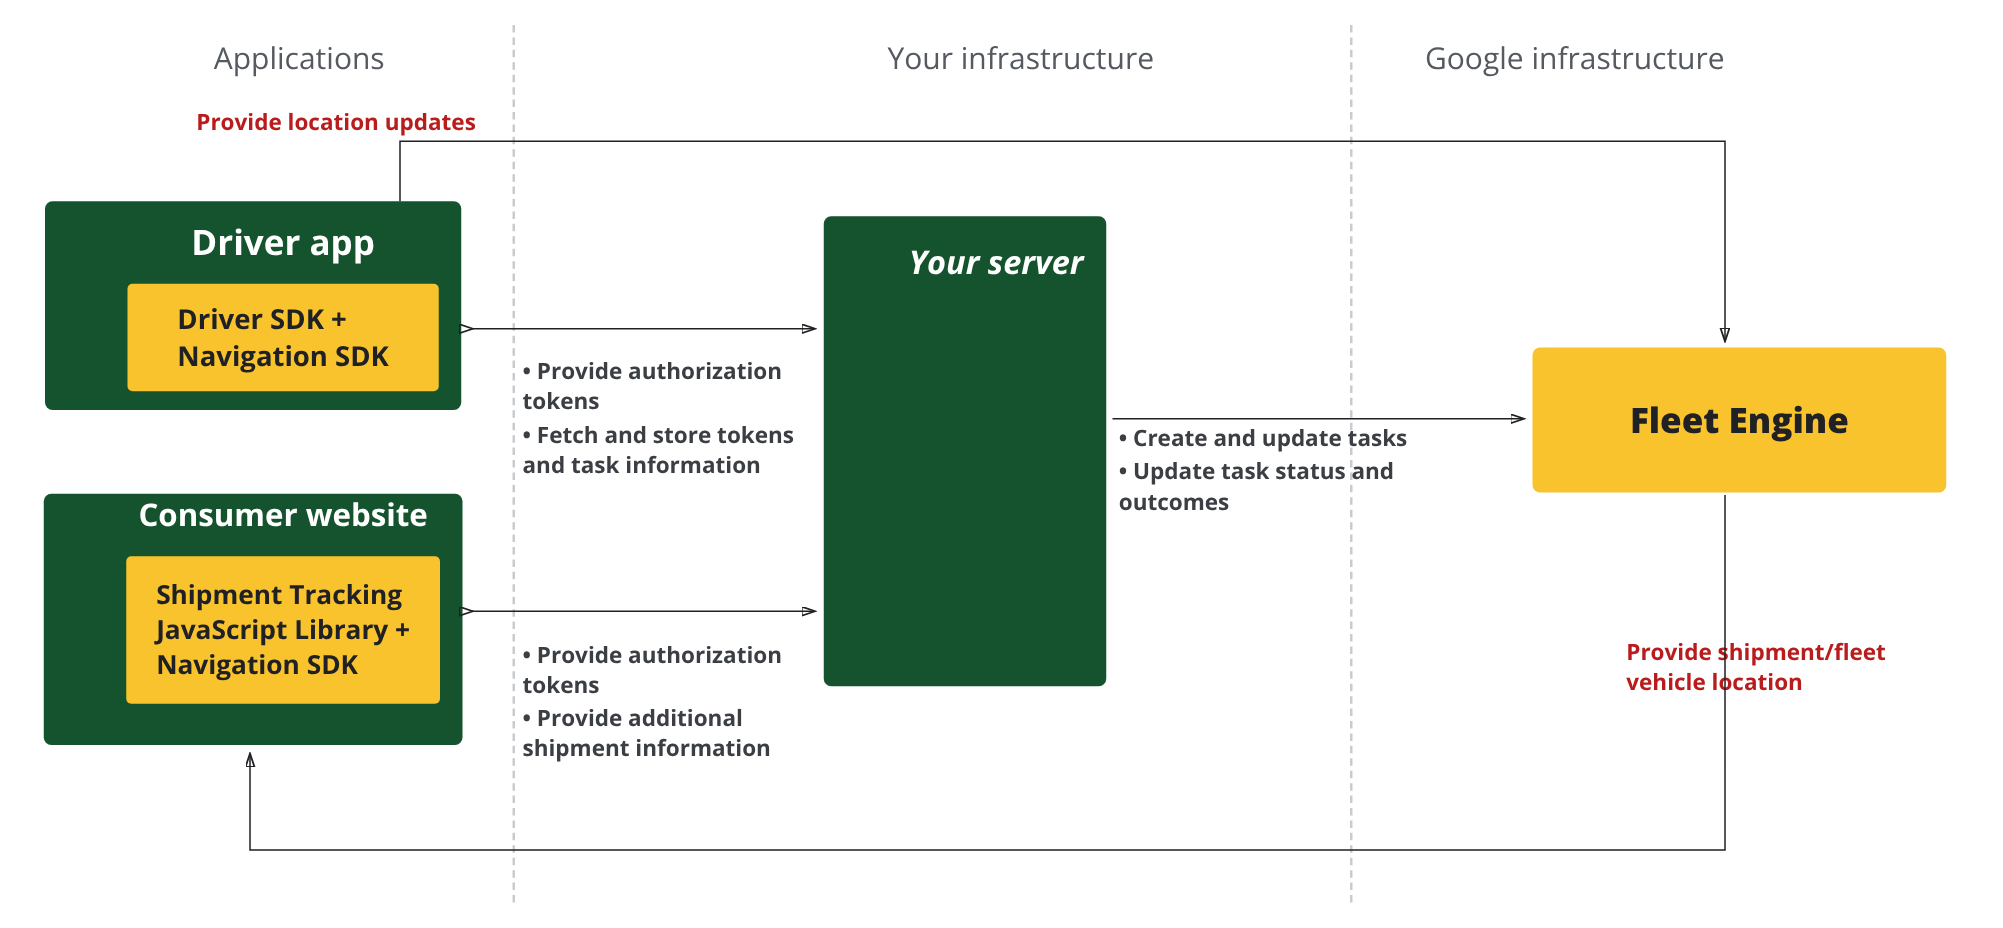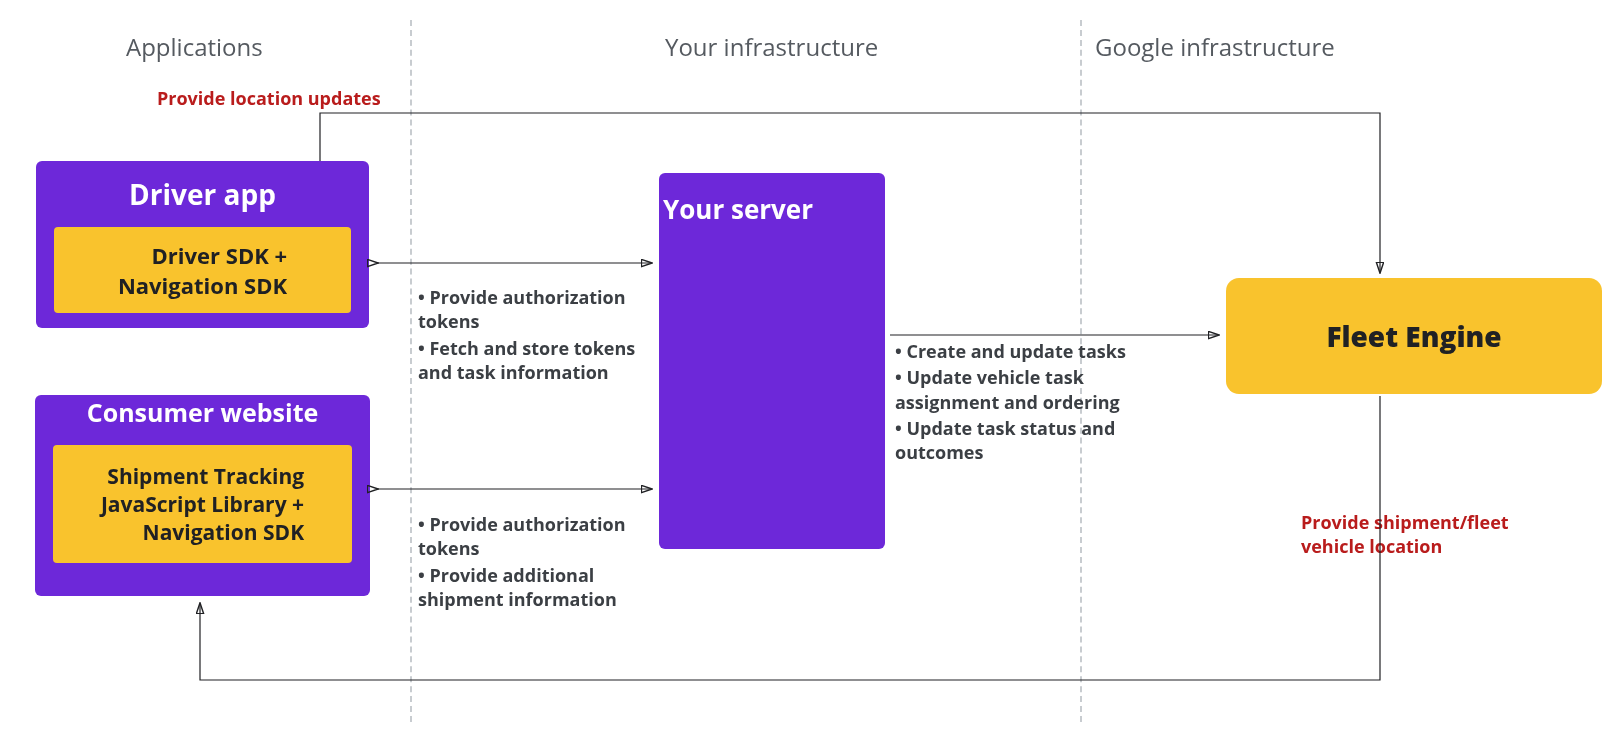--- a/index.html
+++ b/index.html
@@ -1,23 +1,23 @@
 <!DOCTYPE html>
 <html><head>
 <meta charset="utf-8">
 <style>
   html,body{margin:0;padding:0;background:#fff;font-family:"Open Sans","Segoe UI",Arial,sans-serif;color:#3b3f44;}
   .stage{position:relative;width:1602px;height:742px;}
-  .section-label{position:absolute;font-size:24px;color:#555a60;}
+  .section-label{position:absolute;font-size:24px;color:#555a60;margin-left:45px;}
   .divider{position:absolute;top:20px;bottom:20px;border-left:2px dashed #c8ccd0;}
   .node{position:absolute;border-radius:6px;box-sizing:border-box;}
-  .blue{background:#6d28d9;}
+  .blue{background:#14532d;padding-left:48px;}
   .yellow{background:#f9c32d;color:#202124;}
   .node-title-white{color:#fff;font-weight:700;}
-  .inner-yellow{background:#f9c32d;border-radius:4px;color:#202124;font-weight:700;text-align:right;display:flex;align-items:center;justify-content:center;}
+  .inner-yellow{background:#f9c32d;border-radius:4px;color:#202124;font-weight:700;text-align:left;display:flex;align-items:center;justify-content:center;}
   .fleet-engine{display:flex;align-items:center;justify-content:center;font-size:28px;font-weight:800;}
   .anno{position:absolute;font-size:18px;font-weight:700;color:#3b3f44;line-height:1.35;}
   .anno ul{margin:0;padding-left:0;list-style:none;}
   .anno li{margin:2px 0;}
   .edge-label{position:absolute;font-size:18px;font-weight:700;color:#b91c1c;}
   svg.arrows{position:absolute;left:0;top:0;width:1602px;height:742px;pointer-events:none;}
   svg.arrows line, svg.arrows path{stroke:#202124;stroke-width:1.2;fill:none;}
 </style>
 </head>
 <body>
@@ -38,24 +38,24 @@
   </div>
 
   <div class="node blue" style="left:35px;top:395px;width:335px;height:201px;">
     <div class="node-title-white" style="font-size:25px;text-align:center;">Consumer website</div>
     <div class="inner-yellow" style="margin:16px 18px 18px 18px;height:118px;font-size:21px;white-space:pre-line;">Shipment Tracking
 JavaScript Library  +
 Navigation SDK</div>
   </div>
 
   <div class="node blue" style="left:659px;top:173px;width:226px;height:376px;">
-    <div class="node-title-white" style="font-size:26px;margin:18px 0 0 4px;">Your server</div>
+    <div class="node-title-white" style="font-size:26px;margin:18px 0 0 20px;font-style:italic;">Your server</div>
   </div>
 
-  <div class="node yellow fleet-engine" style="left:1226px;top:278px;width:376px;height:116px;border-radius:13px;">
+  <div class="node yellow fleet-engine" style="left:1226px;top:278px;width:331px;height:116px;">
     <span>Fleet Engine</span>
   </div>
 
   <div class="edge-label" style="left:157px;top:86px;">Provide location updates</div>
   <div class="edge-label" style="left:1301px;top:510px;white-space:pre-line;">Provide shipment/fleet
 vehicle location</div>
 
   <div class="anno" style="left:418px;top:283px;width:236px;">
     <ul>
       <li>• Provide authorization tokens</li>
@@ -66,21 +66,20 @@
   <div class="anno" style="left:418px;top:510px;width:236px;">
     <ul>
       <li>• Provide authorization tokens</li>
       <li>• Provide additional shipment information</li>
     </ul>
   </div>
 
   <div class="anno" style="left:895px;top:337px;width:260px;">
     <ul>
       <li>• Create and update tasks</li>
-      <li>• Update vehicle task assignment and ordering</li>
       <li>• Update task status and outcomes</li>
     </ul>
   </div>
 
   <svg class="arrows" viewBox="0 0 1602 742">
     <defs>
       <marker id="ah" markerWidth="10" markerHeight="10" refX="8" refY="3" orient="auto" markerUnits="strokeWidth">
         <path d="M0,0 L9,3 L0,6 Z" fill="#202124"></path>
       </marker>
     </defs>

